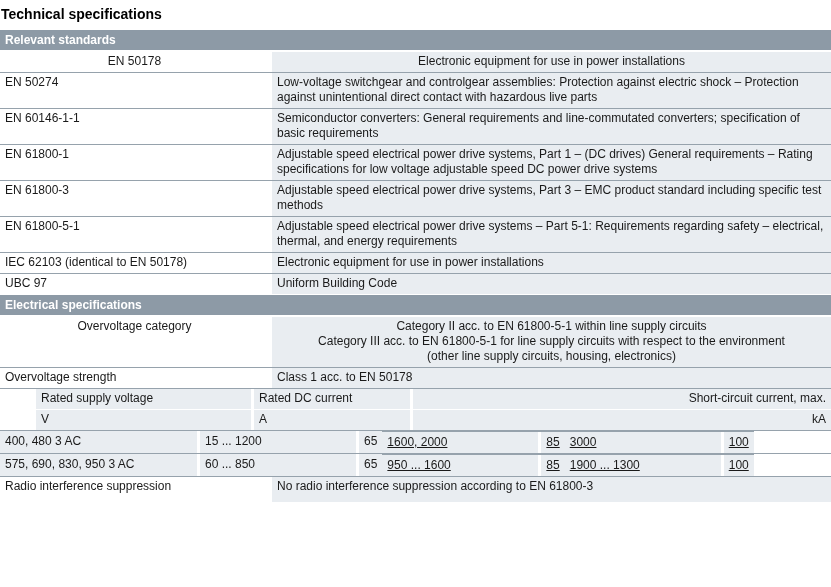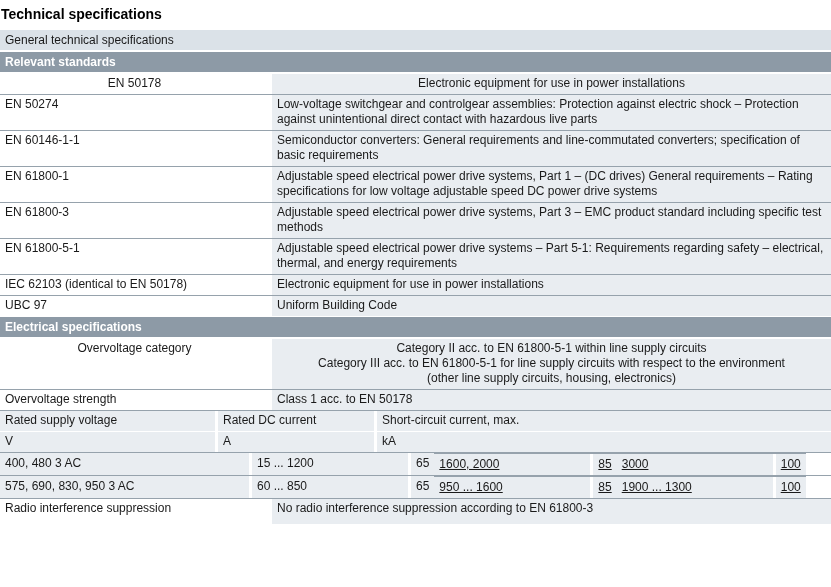--- a/index.html
+++ b/index.html
@@ -19,41 +19,40 @@
 
   .row { display:flex; border-top:1px solid #96a2ac; align-items:stretch; }
   .row.first { border-top:none;text-align:center; }
   .cell { padding:2px 5px 3px; line-height:15px; box-sizing:border-box; }
   .label { width:269px; flex:none; background:#ffffff; margin-right:3px; }
   .value { flex:1; background:#e9edf1; white-space:pre-line; }
   .row.last { min-height:25px; }
 
   
   .sc-table { flex:1; display:flex; flex-direction:column; }
-  .sc-head { display:flex; }
+  .sc-head { display:flex;padding-left:36px; }
   .sc-units { margin-top:1px; }
   .cellv { background:#e9edf1; padding:2px 5px 3px; line-height:15px; box-sizing:border-box; }
   .sc-c1 { width:215px; flex:none; margin-right:3px; }
   .sc-c2 { width:156px; flex:none; margin-right:3px; }
-  .sc-c3 { flex:1; }
+  .sc-c3 { flex:1;text-align:right; }
   .sc-group { display:flex; border-top:1px solid #96a2ac; align-items:stretch; }
-  .sc-voltage { width:249px; flex:none; margin-right:3px; padding:3px 5px 3px; }
+  .sc-voltage { width:197px; flex:none; margin-right:3px; padding:3px 5px 3px; }
   .sc-gr { flex:1; display:flex; flex-direction:row; }
   .sc-subrow { display:flex; }
   .sc-subrow .cellv { padding:3px 5px 3px; }
   .sc-subrow + .sc-subrow { border-top:1px solid #96a2ac;text-decoration:underline; }
 </style>
 </head>
 <body>
 
 <div>
 
   <h1 class="title">Technical specifications</h1>
 
-  <div class="bar bar-light">General technical specifications</div>
 
   <div class="bar bar-dark">Relevant standards</div>
 
   <div class="row first">
     <div class="cell label">EN 50178</div>
     <div class="cell value">Electronic equipment for use in power installations</div>
   </div>
   <div class="row">
     <div class="cell label">EN 50274</div>
     <div class="cell value">Low-voltage switchgear and controlgear assemblies: Protection against electric shock – Protection against unintentional direct contact with hazardous live parts</div>

